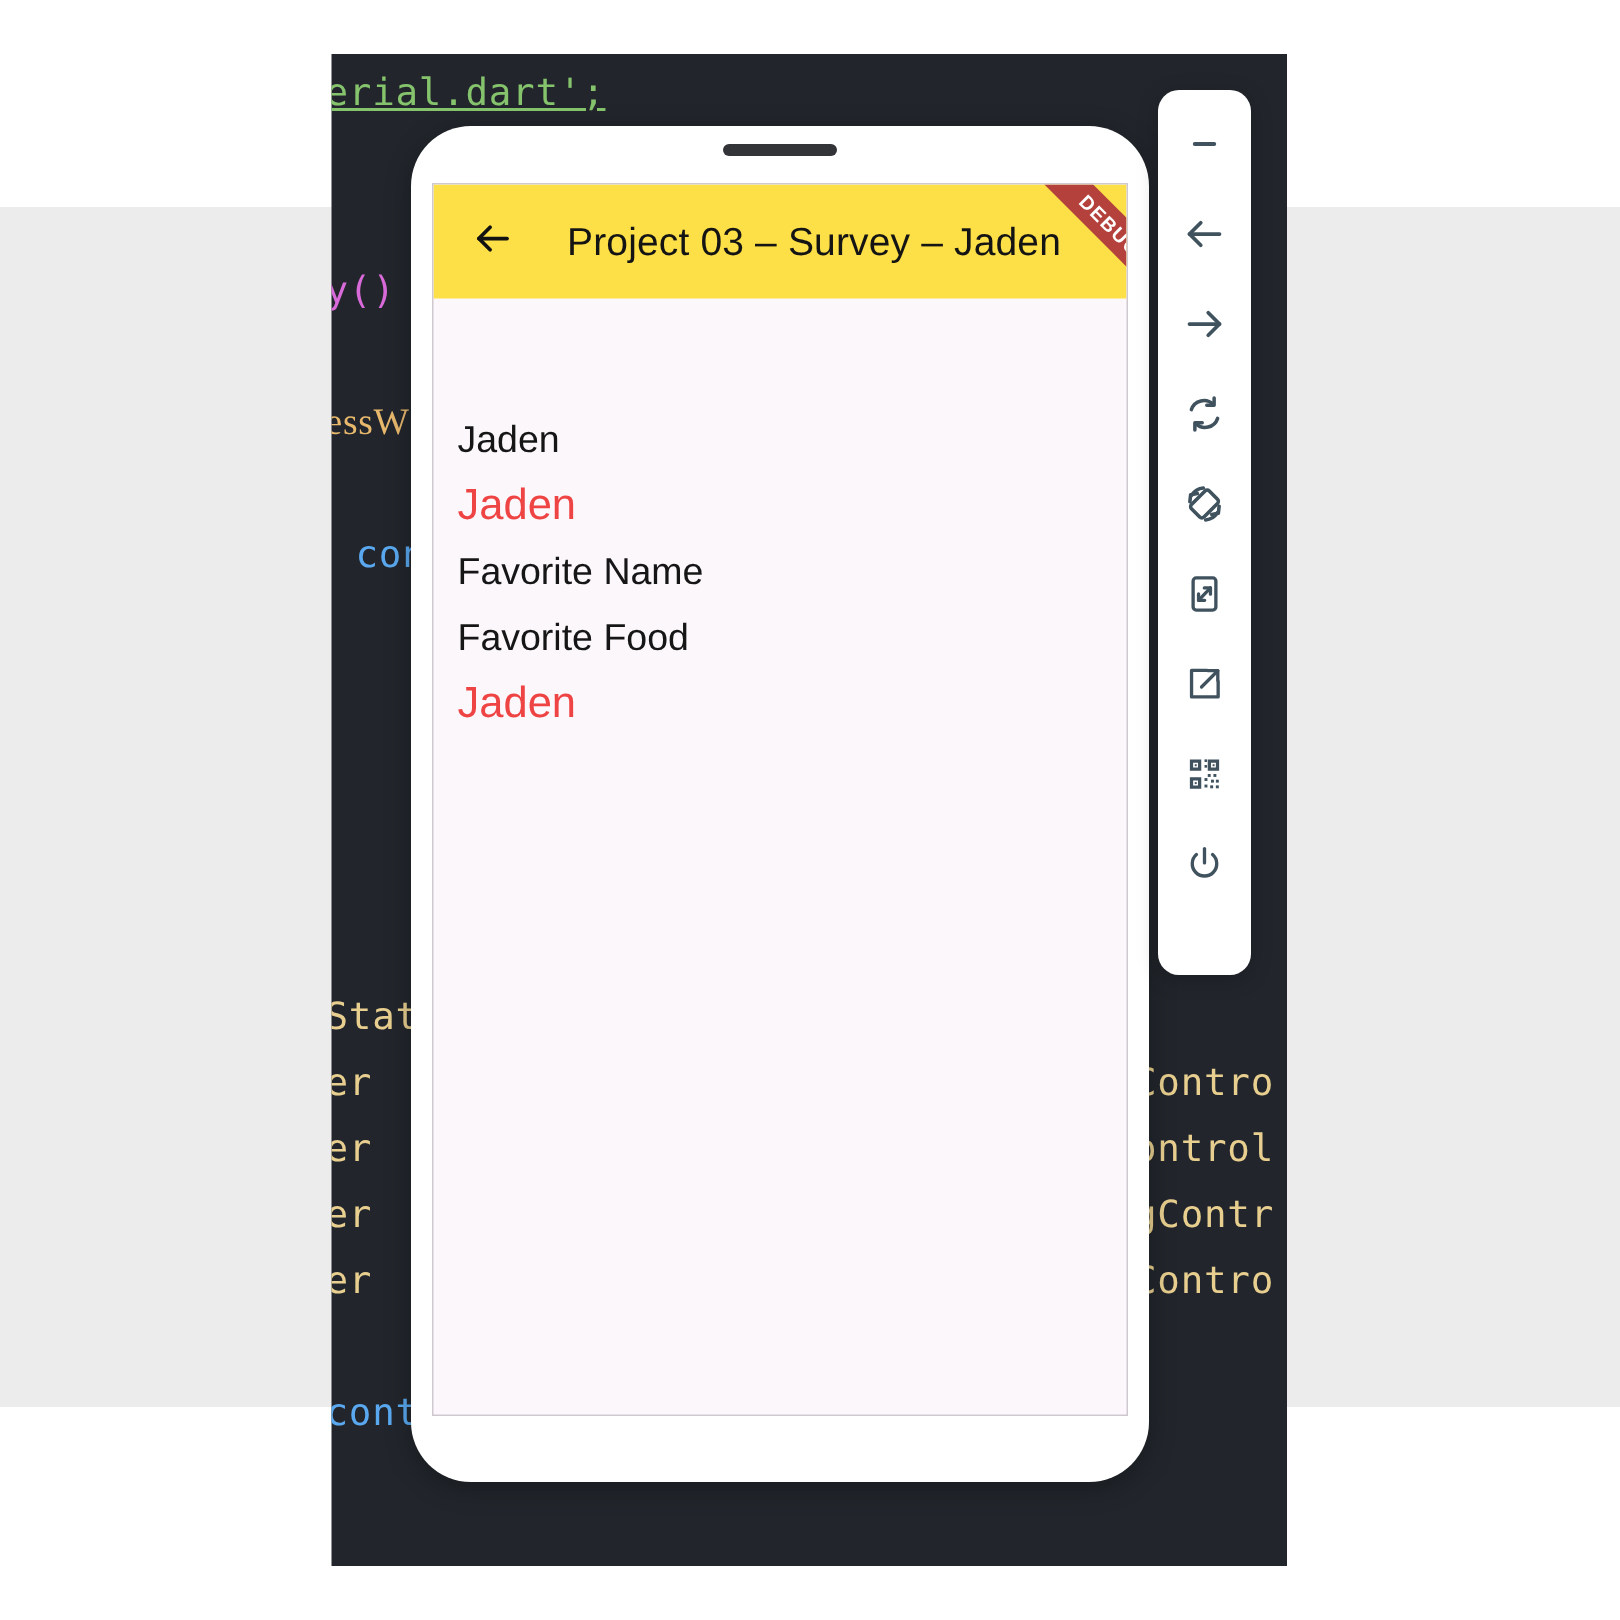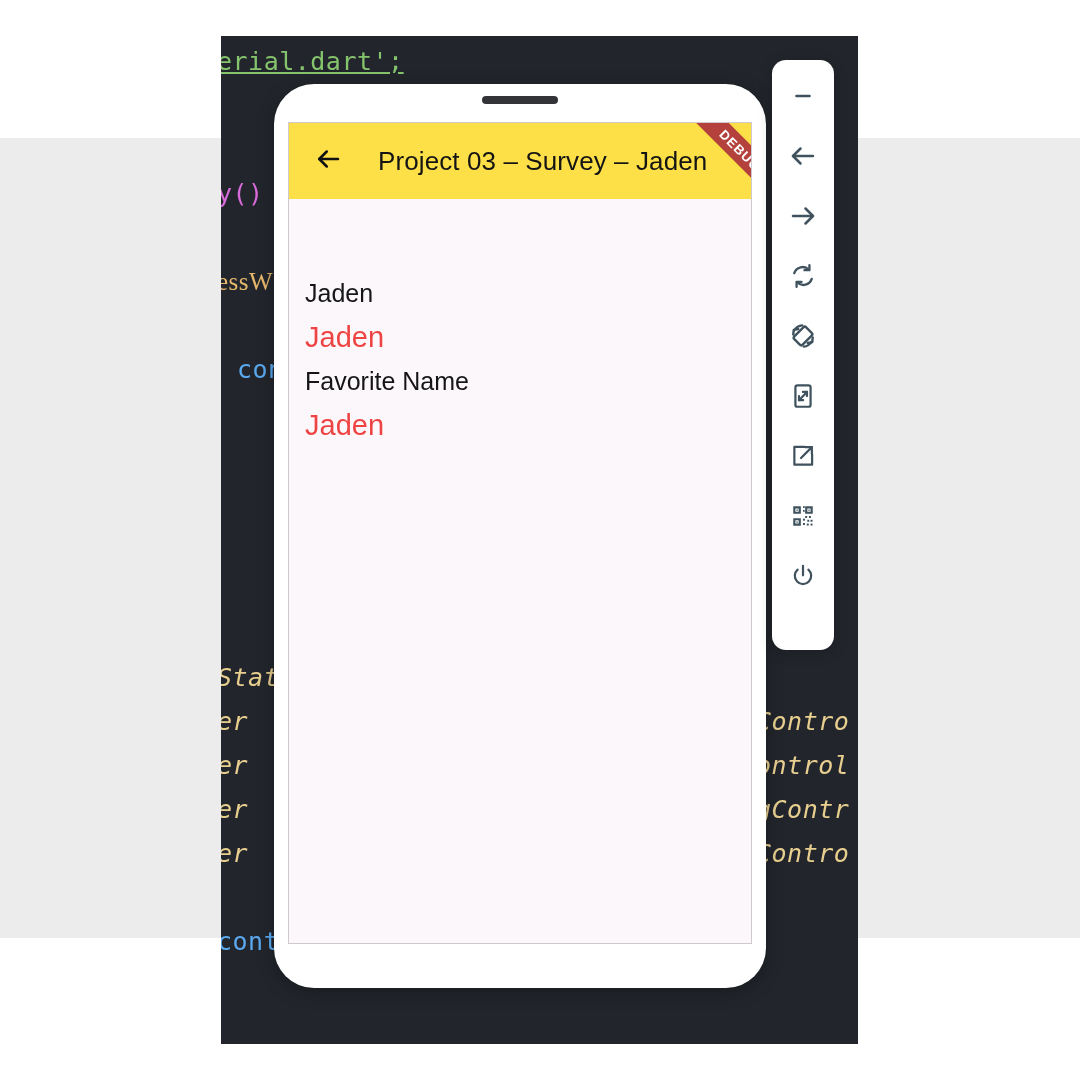--- a/index.html
+++ b/index.html
@@ -46,21 +46,21 @@
     letter-spacing: 0.5px;
   }
   .code-line {
     position: absolute;
     white-space: pre;
   }
   .tok-str  { color: #85c46c; text-decoration: underline; }
   .tok-fn   { color: #e8b86d; font-family: Liberation Serif, serif; }
   .tok-punc { color: #d96ad9; }
   .tok-var  { color: #5aa9f0; }
-  .tok-id   { color: #e8cf8f; font-style: italic; }
+  .tok-id   { color: #e8cf8f; }
 
   
   .device {
     position: absolute;
     left: 274px;
     top: 84px;
     width: 492px;
     height: 904px;
     background: #ffffff;
     border-radius: 40px;
@@ -214,20 +214,21 @@
 
         <div class="debug-ribbon">
           <div class="band">DEBUG</div>
         </div>
       </div>
 
       <div class="survey-list" id="survey-list">
           <div class="field-label">Jaden</div>
           <div class="field-value">Jaden</div>
           <div class="field-label">Favorite Name</div>
+          <div class="field-label">Favorite Food</div>
           <div class="field-value">Jaden</div>
         </div>
 
     </div>
   </div>
 
   <div class="toolbar">
 
     <div class="tool-btn">
       <span>

